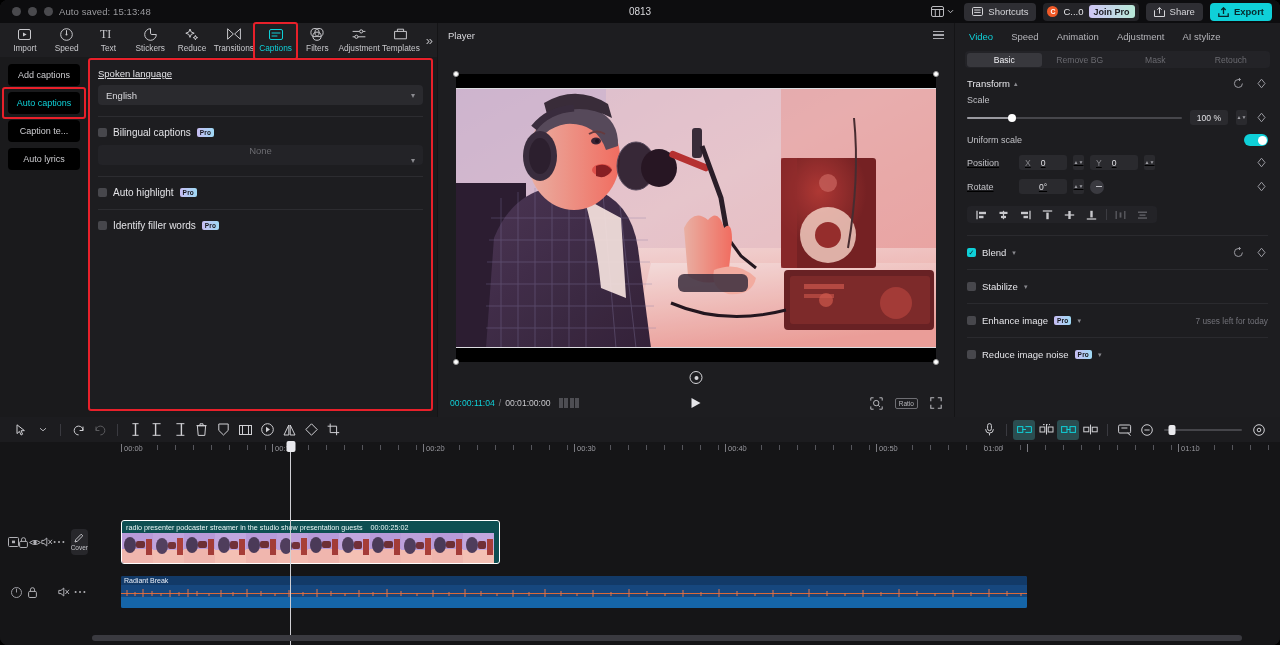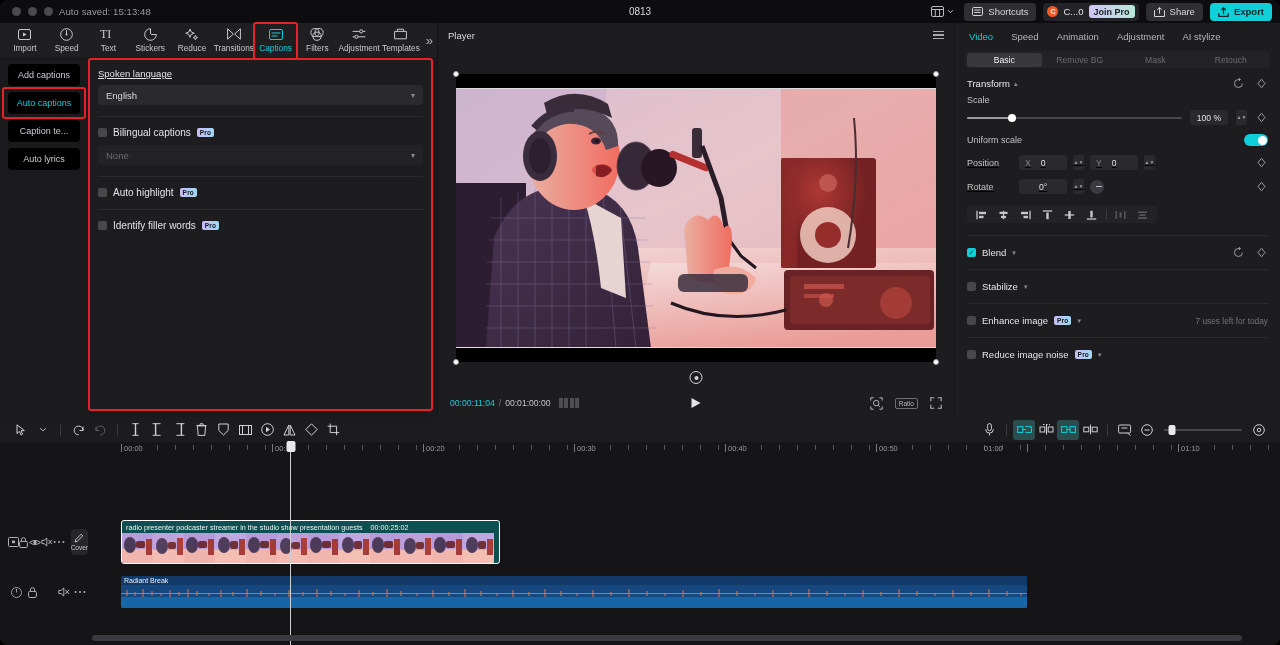--- a/index.html
+++ b/index.html
@@ -544,21 +544,21 @@
               <span class="cv">▾</span>
             </div>
 
             <div class="hr"></div>
 
             <div class="optrow">
               <span class="cbx"></span>
               <span class="opt-label">Bilingual captions</span>
               <span class="probadge">Pro</span>
             </div>
-            <div class="select dim" style="margin-top:7px;">
+            <div class="select dim" style="margin-top:7px;flex-direction:column;">
               <span>None</span>
               <span class="cv">▾</span>
             </div>
 
             <div class="hr"></div>
 
             <div class="optrow">
               <span class="cbx"></span>
               <span class="opt-label">Auto highlight</span>
               <span class="probadge">Pro</span>

